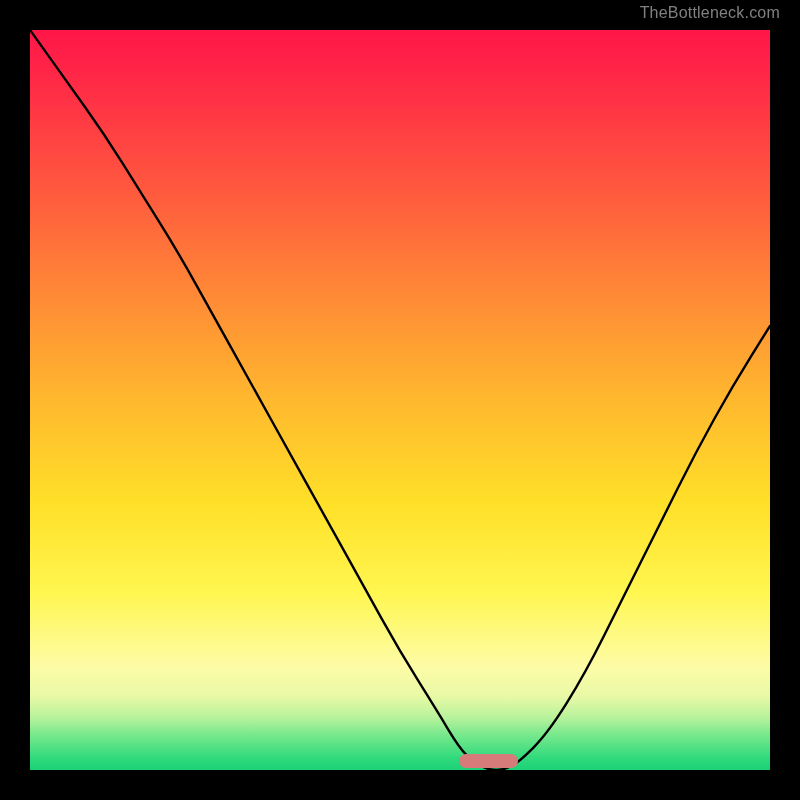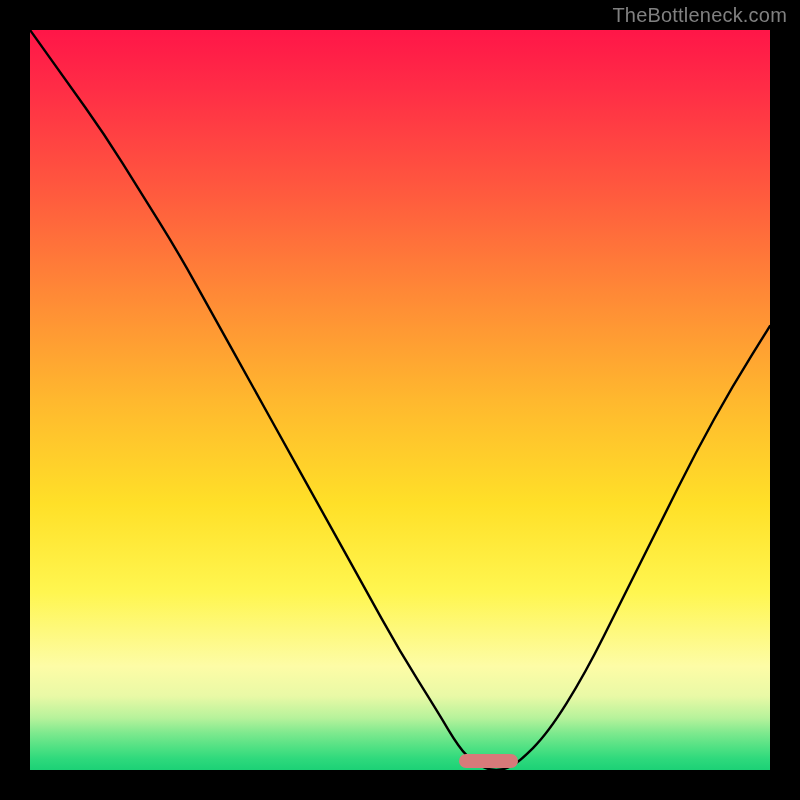--- a/index.html
+++ b/index.html
@@ -13,23 +13,23 @@
   }
   .frame {
     position: relative;
     width: 800px;
     height: 800px;
     background: #000;
   }
   .watermark {
     position: absolute;
     top: 4px;
-    right: 13px;
+    right: 20px;
     color: #808080;
-    font-size: 20px;
+    font-size: 16px;
     font-weight: 500;
     letter-spacing: 0.2px;
     z-index: 10;
     text-align: center;
   }
   .plot-area {
     position: absolute;
     left: 30px;
     top: 30px;
     width: 740px;

